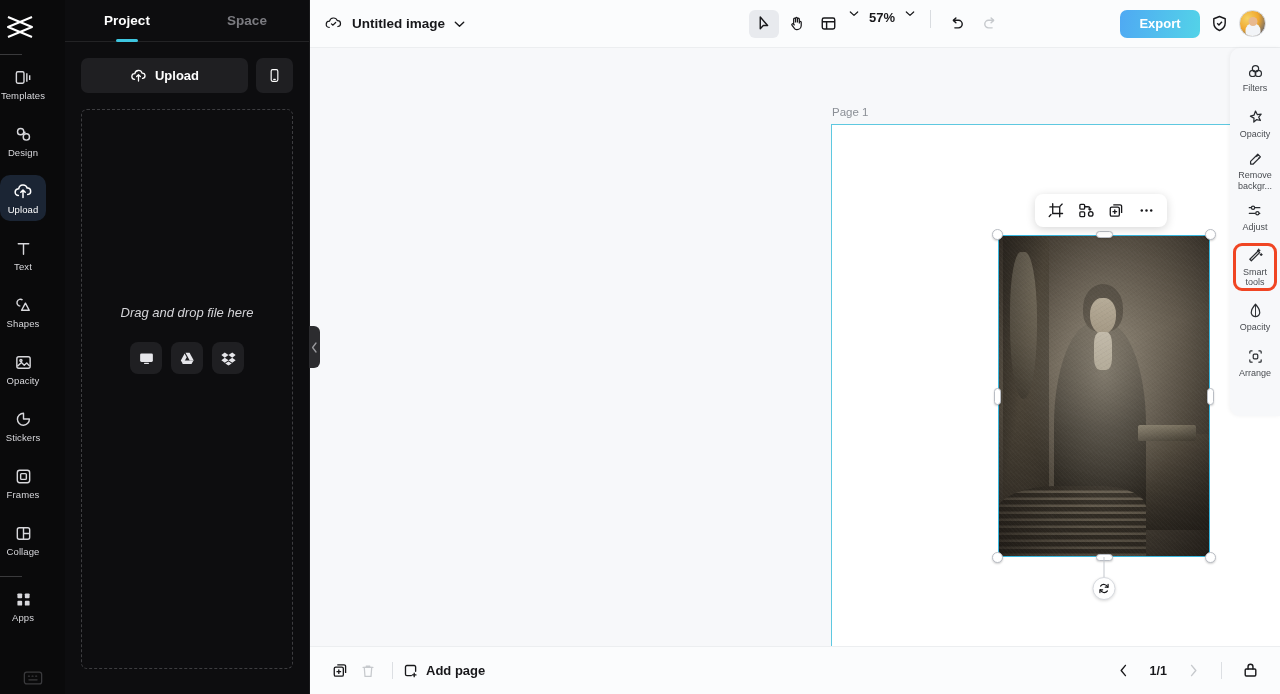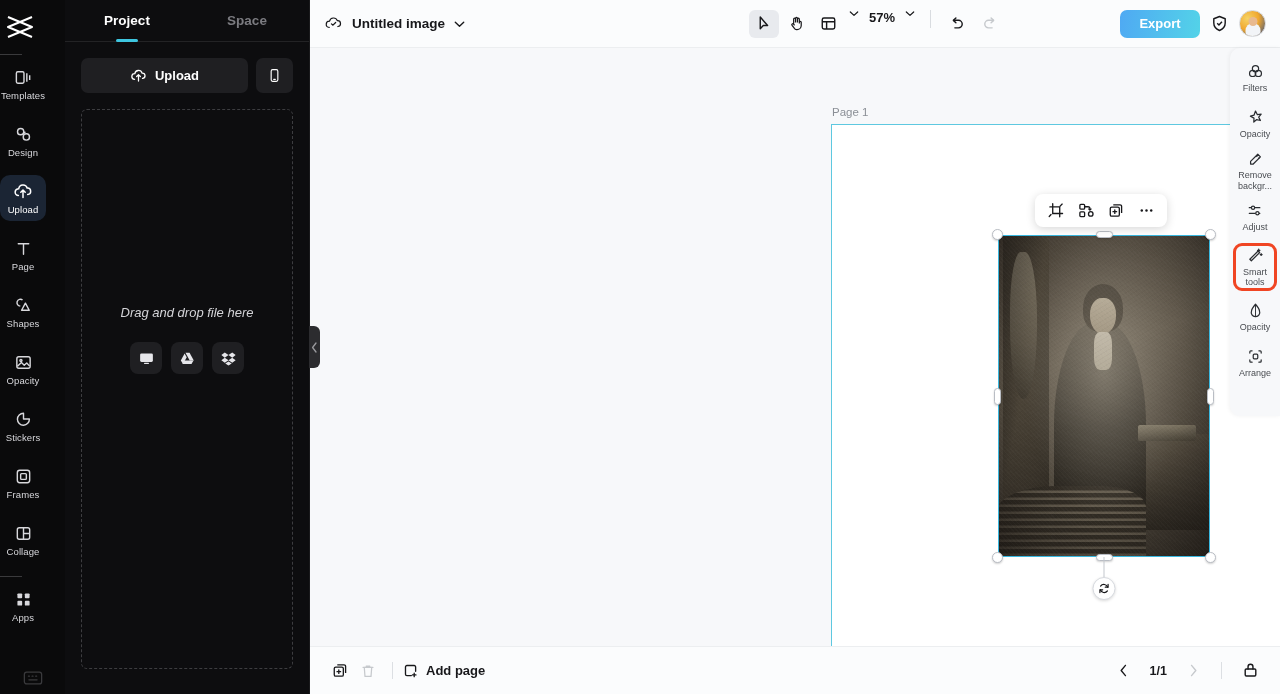--- a/index.html
+++ b/index.html
@@ -226,21 +226,21 @@
         </span>
       <span class="ri-lbl">Upload</span>
     </div>
 
     <div class="rail-item">
       <span class="ri-ico">
         <svg width="19" height="19" viewBox="0 0 20 20" fill="none" stroke="#d8d8dc" stroke-width="1.5" stroke-linecap="round">
           <path d="M4.5 5h11M10 5v11"></path>
         </svg>
         </span>
-      <span class="ri-lbl">Page</span>
+      <span class="ri-lbl">Text</span>
     </div>
 
     <div class="rail-item">
       <span class="ri-ico">
         <svg width="19" height="19" viewBox="0 0 20 20" fill="none" stroke="#d8d8dc" stroke-width="1.5" stroke-linejoin="round">
           <path d="M9 4.2A3.6 3.6 0 1 0 6.6 10.6"></path>
             <path d="M12 7.5l4 7.5H8z"></path>
         </svg>
         </span>
       <span class="ri-lbl">Shapes</span>

